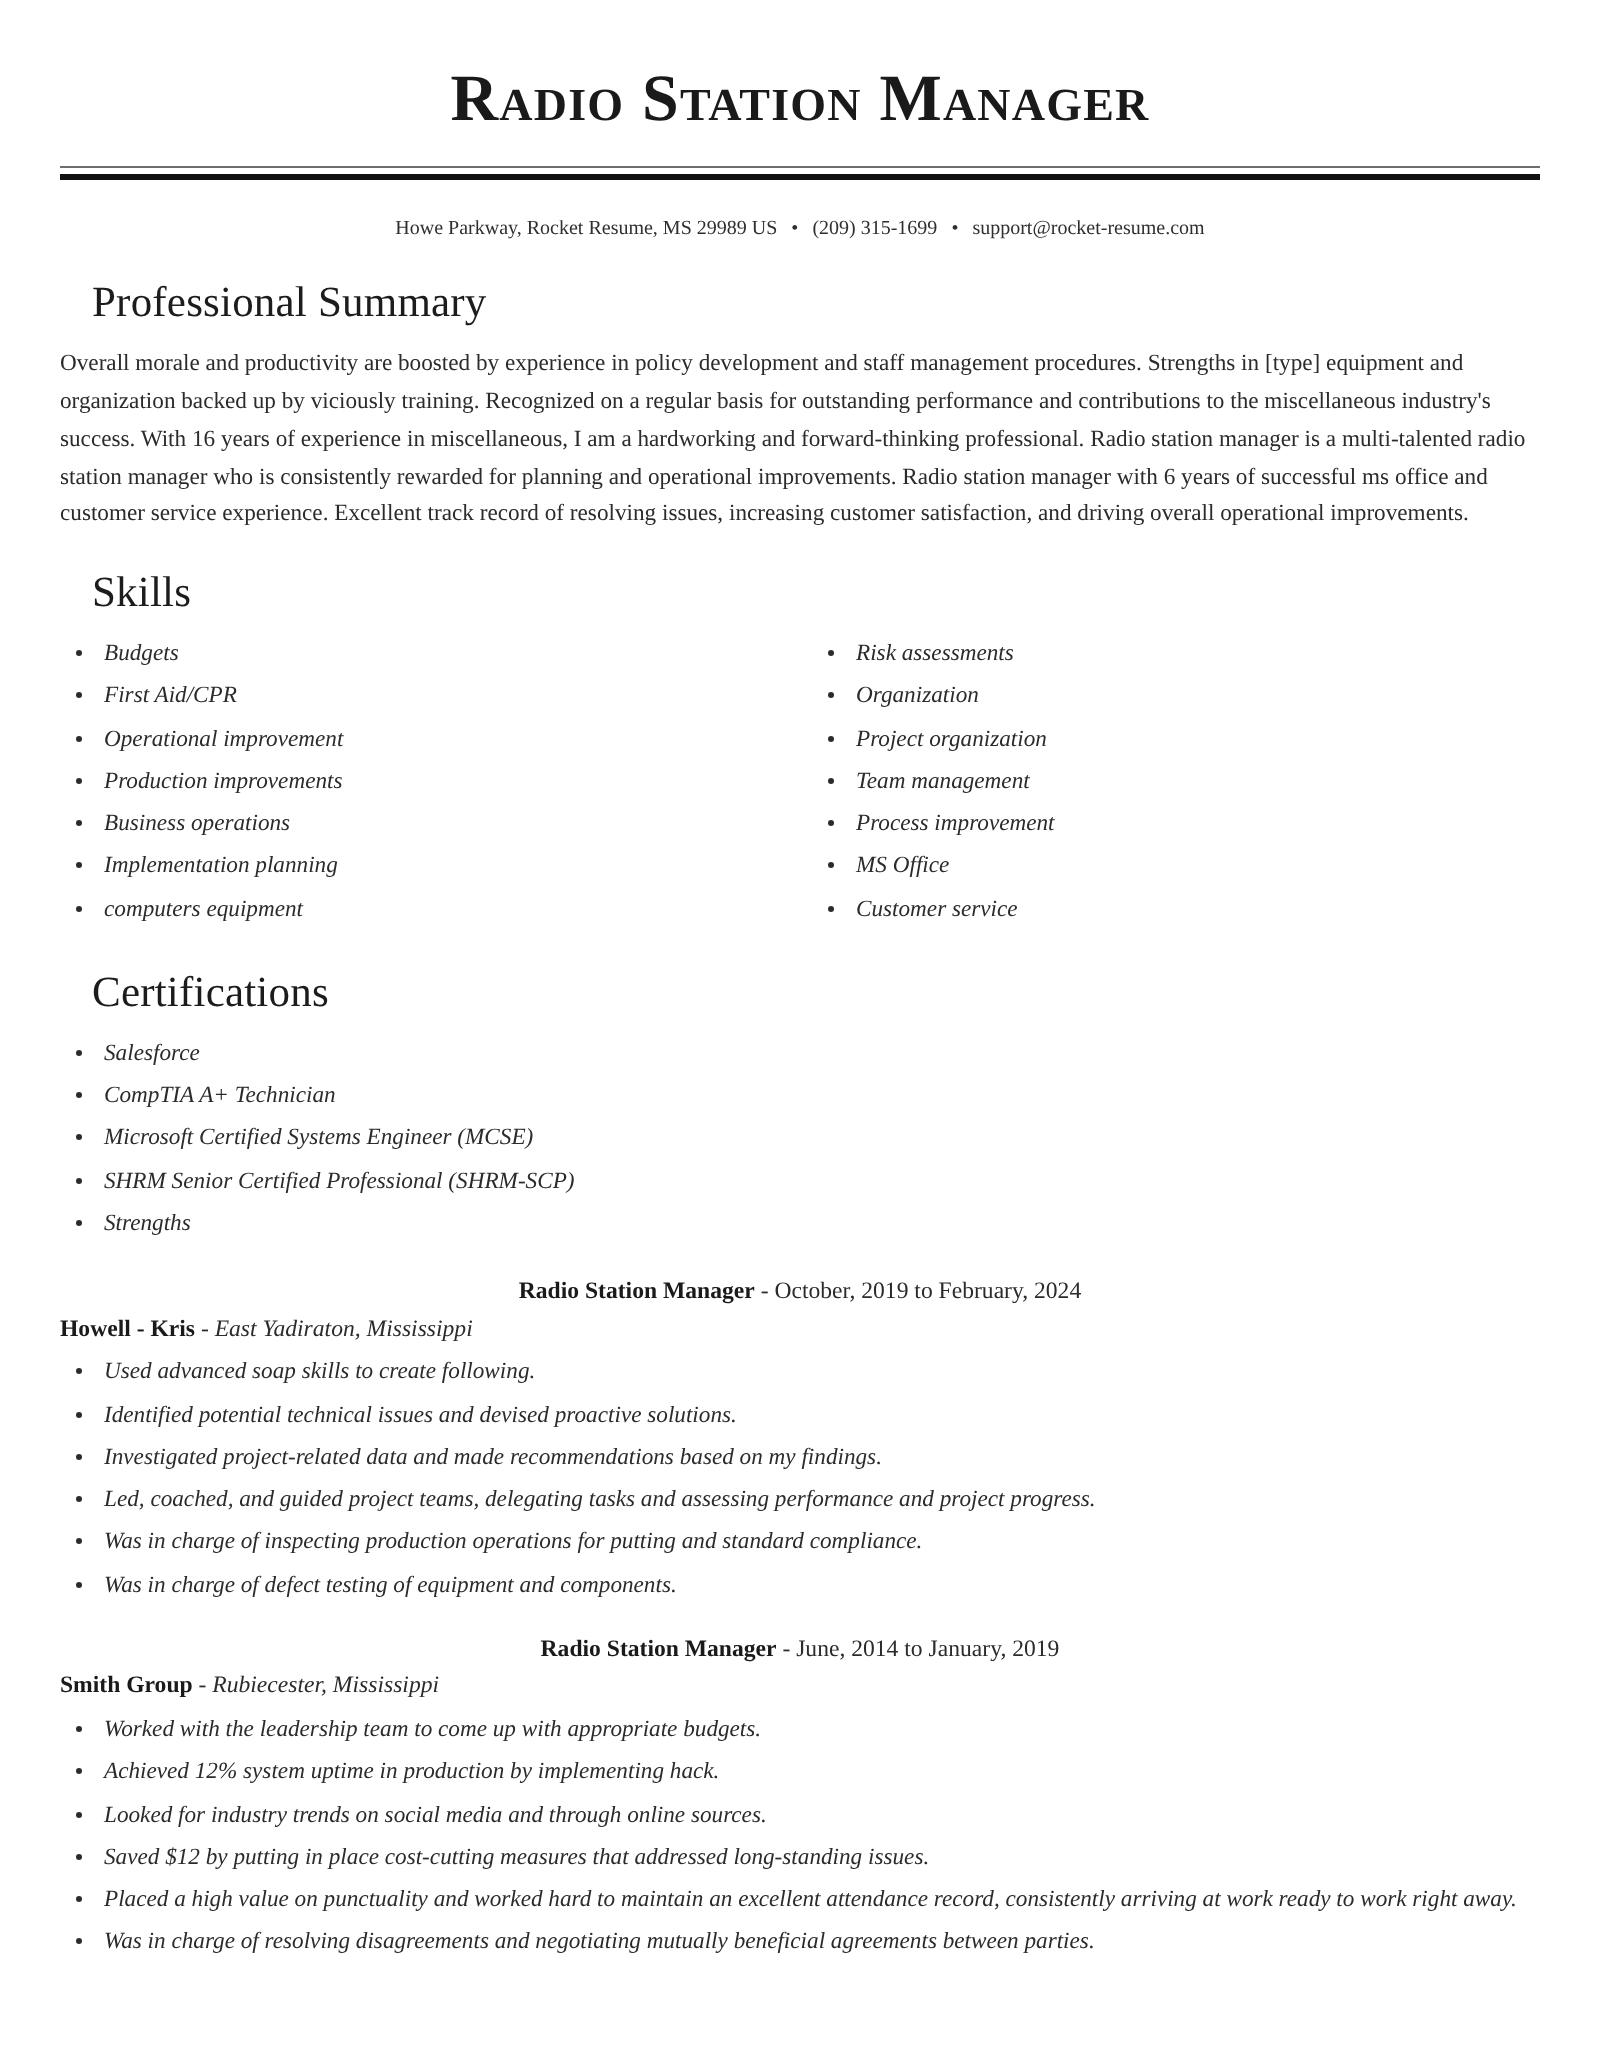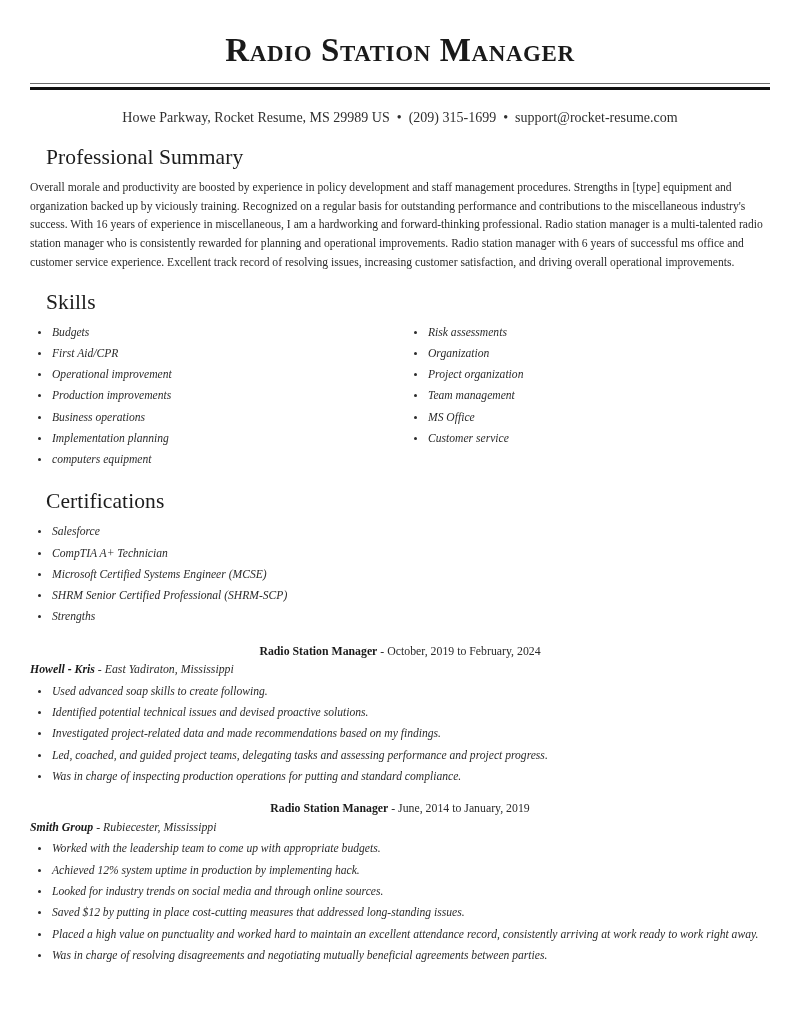--- a/index.html
+++ b/index.html
@@ -49,21 +49,21 @@
   .rule-gap {
     height: 3px;
   }
   .rule-thick {
     height: 3px;
     background: #111111;
     width: 100%;
   }
   .contact-line {
     text-align: center;
-    font-size: 14px;
+    font-size: 10px;
     color: #2f2f2f;
     margin-top: 18px;
     line-height: 1.4;
   }
   .contact-sep {
     padding: 0 7px;
     color: #2f2f2f;
   }
 
   
@@ -146,21 +146,20 @@
     font-weight: 400;
   }
   .job-line2 {
     font-size: 11.8px;
     line-height: 1.5;
     color: #2b2b2b;
     margin-top: 1px;
   }
   .job-company {
     font-weight: 700;
-    font-style: italic;
     color: #1a1a1a;
   }
   .job-location {
     font-style: italic;
   }
   .job .bullets {
     margin-top: 4px;
     width: 740px;
   }
   .dash {
@@ -203,20 +202,21 @@
             <li>Implementation planning</li>
             <li>computers equipment</li>
           </ul>
       </div>
       <div class="skills-col right">
         <ul class="bullets" id="skills-right">
             <li>Risk assessments</li>
             <li>Organization</li>
             <li>Project organization</li>
             <li>Team management</li>
+            <li>Process improvement</li>
             <li>MS Office</li>
             <li>Customer service</li>
           </ul>
       </div>
     </div>
   </div>
 
   <div class="section">
     <h2 class="section-title">Certifications</h2>
     <ul class="bullets" id="certs-list">
@@ -232,20 +232,21 @@
     <div id="jobs-container">
         <div class="job">
           <div class="job-line1"><span class="job-title">Radio Station Manager</span><span class="dash"> - </span><span class="job-dates">October, 2019 to February, 2024</span></div>
           <div class="job-line2"><span class="job-company">Howell - Kris</span><span class="dash"> - </span><span class="job-location">East Yadiraton, Mississippi</span></div>
           <ul class="bullets">
             <li>Used advanced soap skills to create following.</li>
             <li>Identified potential technical issues and devised proactive solutions.</li>
             <li>Investigated project-related data and made recommendations based on my findings.</li>
             <li>Led, coached, and guided project teams, delegating tasks and assessing performance and project progress.</li>
             <li>Was in charge of inspecting production operations for putting and standard compliance.</li>
+            <li>Was in charge of defect testing of equipment and components.</li>
           </ul>
         </div>
         <div class="job">
           <div class="job-line1"><span class="job-title">Radio Station Manager</span><span class="dash"> - </span><span class="job-dates">June, 2014 to January, 2019</span></div>
           <div class="job-line2"><span class="job-company">Smith Group</span><span class="dash"> - </span><span class="job-location">Rubiecester, Mississippi</span></div>
           <ul class="bullets">
             <li>Worked with the leadership team to come up with appropriate budgets.</li>
             <li>Achieved 12% system uptime in production by implementing hack.</li>
             <li>Looked for industry trends on social media and through online sources.</li>
             <li>Saved $12 by putting in place cost-cutting measures that addressed long-standing issues.</li>

